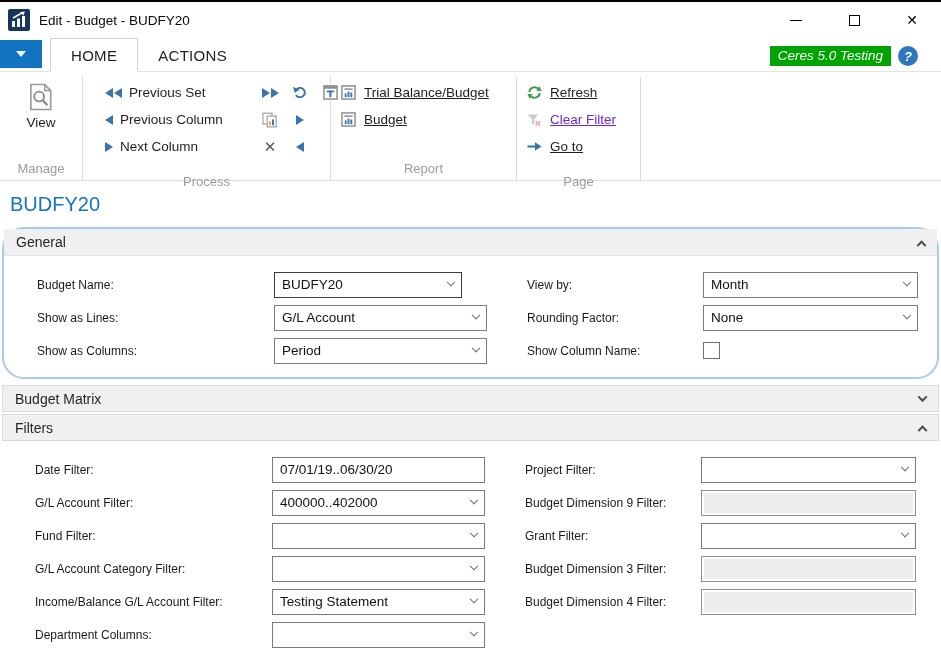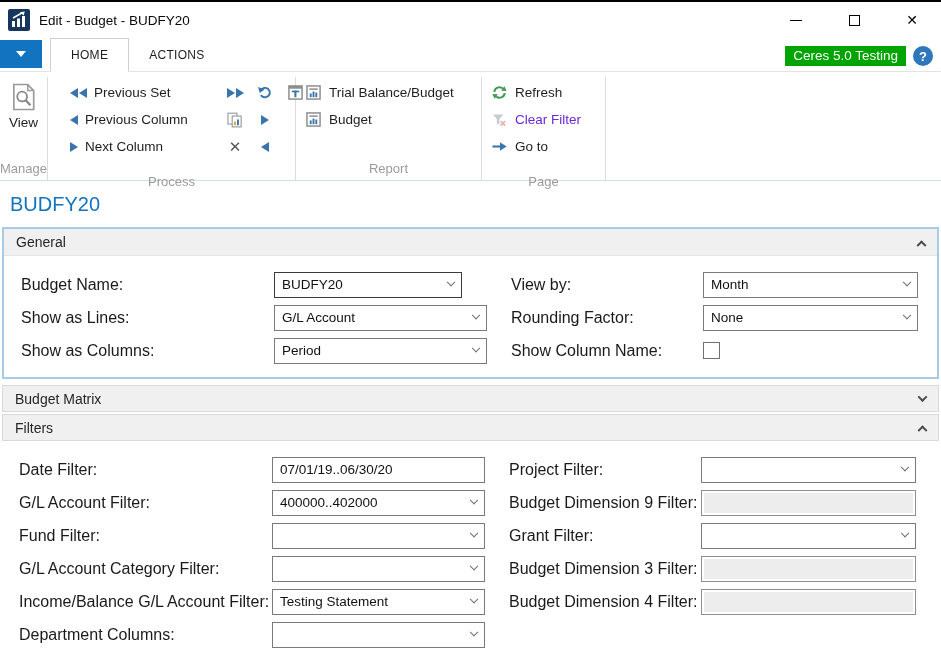--- a/index.html
+++ b/index.html
@@ -17,72 +17,72 @@
   .win-controls { margin-left: auto; display: flex; height: 100%; }
   .win-btn { width: 58px; display: flex; align-items: center; justify-content: center; cursor: default; }
   .min-glyph { width: 12px; height: 1px; background: #000; display: inline-block; }
   .max-glyph { width: 11px; height: 11px; border: 1px solid #000; display: inline-block; }
   .close-glyph { font-size: 14px; color: #000; font-weight: 400; }
 
   
   .tabrow { height: 34px; display: flex; align-items: flex-end; border-bottom: 1px solid #e3e3e3; position: relative; }
   .app-menu-btn { width: 42px; height: 28px; background: #1274C0; display: flex; align-items: center; justify-content: center; margin-bottom: 3px; }
   .app-menu-chev { width: 0; height: 0; border-left: 5px solid transparent; border-right: 5px solid transparent; border-top: 6px solid #fff; }
-  .tab { height: 31px; padding: 16px 20px; display: flex; align-items: center; font-size: 12px; letter-spacing: .3px; color: #1e1e1e; }
+  .tab { height: 31px; padding: 16px 20px; display: flex; align-items: center; font-size: 15px; letter-spacing: .3px; color: #1e1e1e; }
   .tab.active { background: #fff; border: 1px solid #d0d0d0; border-bottom: 1px solid #fff; margin-bottom: -1px; margin-left: 8px; }
-  .tabrow-right { margin-left: auto; display: flex; align-items: center; gap: 7px; padding-right: 8px; margin-bottom: 5px; }
+  .tabrow-right { margin-left: auto; display: flex; align-items: center; gap: 7px; padding-right: 23px; margin-bottom: 5px; font-style: italic; }
   .version-badge { background: #00A400; color: #fff; font-size: 13.5px; padding: 2px 8px 3px; }
   .help-btn { width: 20px; height: 20px; border-radius: 50%; background: #2E77BC; color: #fff; font-weight: bold; font-size: 13px; display: flex; align-items: center; justify-content: center; }
 
   
   .ribbon { height: 109px; display: flex; border-bottom: 1px solid #cfe0ef; padding-top: 5px; }
   .rgroup { display: flex; flex-direction: column; border-right: 1px solid #dcdcdc; gap: 14px; }
   .rgroup-body { flex: 1; }
   .rgroup-label { text-align: center; color: #9b9b9b; font-size: 13px; padding-bottom: 4px; }
 
-  .g-manage { width: 48px; }
+  .g-manage { width: 83px; }
   .view-btn { display: flex; flex-direction: column; align-items: center; padding-top: 6px; gap: 4px; }
   .view-btn span.lbl { font-size: 13.5px; }
 
   .g-process { width: 248px; }
   .proc-grid { display: grid; grid-template-columns: 150px 30px 30px 30px; grid-auto-rows: 27px; align-items: center; padding-left: 22px; padding-top: 2px; }
   .cmd { display: flex; align-items: center; gap: 7px; font-size: 13.5px; white-space: nowrap; }
   .iconbtn { display: flex; align-items: center; justify-content: center; }
 
   .g-report { width: 186px; }
   .g-page { width: 124px; }
   .vlist { display: grid; grid-auto-rows: 27px; align-items: center; padding-left: 10px; padding-top: 2px; }
-  .vlist .cmd { gap: 8px; }
+  .vlist .cmd { gap: 8px; text-decoration: underline; }
   .cmd.disabled { color: #6d28d9; }
 
   
   .tri { width: 0; height: 0; display: inline-block; }
   .tri-r { border-top: 5px solid transparent; border-bottom: 5px solid transparent; border-left: 8px solid #3A74AE; }
   .tri-l { border-top: 5px solid transparent; border-bottom: 5px solid transparent; border-right: 8px solid #3A74AE; }
   .dbl { display: inline-flex; gap: 1px; }
   .x-glyph { font-size: 15px; color: #51565c; font-weight: bold; }
 
   
   .page-title { color: #1274C0; font-size: 20px; font-weight: 400; margin: 12px 0 11px 10px; }
 
-  .fasttab { margin: 0 2px; }
+  .fasttab { margin: 0 2px; border-radius: 22px; }
   .fasttab.framed { border: 2px solid #A8CBE8; }
   .sec-header { height: 27px; background: #F0F0F0; display: flex; align-items: center; padding: 0 12px; font-size: 14px; color: #262626; border: 1px solid #d9d9d9; }
   .fasttab.framed .sec-header { border: none; border-bottom: 1px solid #e4e4e4; }
   .sec-chev { margin-left: auto; width: 7px; height: 7px; border-left: 2px solid #4a4a4a; border-top: 2px solid #4a4a4a; }
   .chev-up { transform: rotate(45deg) translate(2px,2px); }
   .chev-down { transform: rotate(225deg) translate(1px,1px); }
 
   .sec-body { padding: 12px 0 10px 0; display: grid; grid-template-columns: 1fr 1fr; }
   .col-left { padding-left: 17px; }
   .col-right { padding-left: 24px; }
   .frow { display: grid; align-items: center; height: 33px; }
   .col-left .frow { grid-template-columns: 253px 213px; }
   .col-right .frow { grid-template-columns: 192px 215px; }
-  .flabel { font-size: 16px; color: #1a1a1a; }
+  .flabel { font-size: 12px; color: #1a1a1a; margin-left: 16px; }
 
   .ctl { height: 26px; border: 1px solid #7a7a7a; background: #fff; display: flex; align-items: center; padding: 0 7px; font-size: 13.5px; color: #111; }
   .ctl .val { white-space: nowrap; overflow: hidden; }
   .ctl .dd-chev { margin-left: auto; width: 6px; height: 6px; border-left: 1.4px solid #6e6e6e; border-top: 1.4px solid #6e6e6e; transform: rotate(225deg) translate(2px,2px); flex: 0 0 auto; }
   .ctl.focused { border-color: #3b3b3b; }
   .ctl.w188 { width: 188px; }
   .ctl.disabled { background: #EDEDED; border-color: #8f8f8f; box-shadow: inset 0 0 0 2px #fff; }
   .checkbox { width: 17px; height: 17px; border: 1px solid #707070; background: #fff; }
 
   .gap { height: 6px; }

